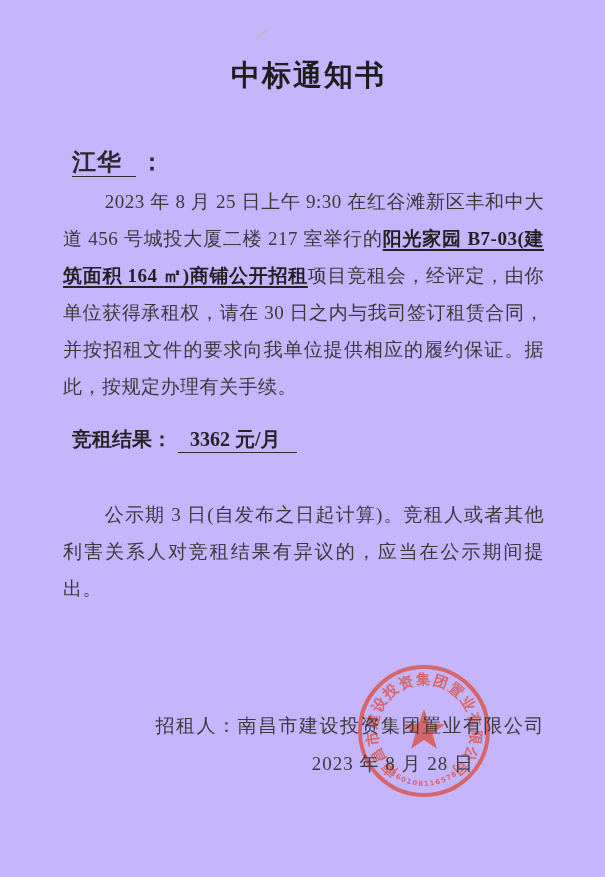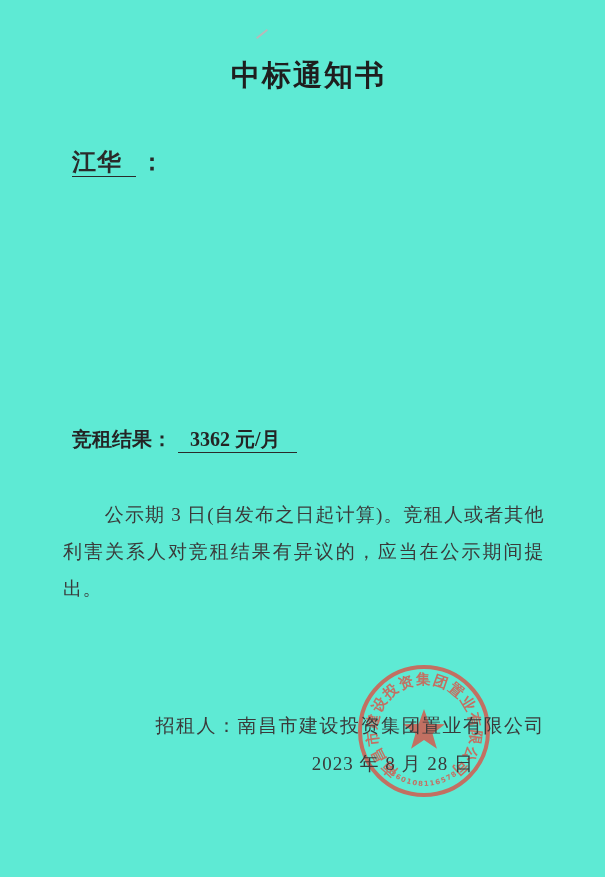--- a/index.html
+++ b/index.html
@@ -3,21 +3,21 @@
 <meta charset="utf-8">
 <style>
   * { margin: 0; padding: 0; box-sizing: border-box; }
   html, body { background: #ffffff; }
   body {
     font-family: "Liberation Serif", "DejaVu Serif", serif;
     width: 605px; height: 877px; position: relative; overflow: hidden;
     color: #3a3a3a;
   }
   .page {
-    position: absolute; inset: 0; background: #5eead4;
+    position: absolute; inset: 0; background: #c4b5fd;
   }
   .scan-artifact {
     position: absolute; left: 255px; top: 33px; width: 14px; height: 2px;
     background: #b9b9b9; transform: rotate(-38deg); border-radius: 1px;
   }
   .doc-title {
     position: absolute; top: 57px; left: 0; width: 605px;
     text-align: center; transform: translateX(6px);
     font-size: 29px; line-height: 36px; font-weight: 700; color: #1e1e1e;
     letter-spacing: 2px;
@@ -86,20 +86,23 @@
 <div class="page">
 
   <div class="scan-artifact"></div>
 
   <h1 class="doc-title">中标通知书</h1>
 
   <div class="salutation">
     <span class="name">江华</span><span class="colon">：</span>
   </div>
 
+  <p class="body-para">
+    <span>2023 年 8 月 25 日上午 9:30 在红谷滩新区丰和中大道 456 号城投大厦二楼 217 室举行的</span><span class="hl">阳光家园 B7-03(建筑面积 164 ㎡)商铺公开招租</span><span>项目竞租会，经评定，由你单位获得承租权，请在 30 日之内与我司签订租赁合同，并按招租文件的要求向我单位提供相应的履约保证。据此，按规定办理有关手续。</span>
+  </p>
 
   <div class="result-line">
     <span class="label">竞租结果：</span><span class="value">3362 元/月</span>
   </div>
 
   <p class="notice-para">公示期 3 日(自发布之日起计算)。竞租人或者其他利害关系人对竞租结果有异议的，应当在公示期间提出。</p>
 
 
 
   <div class="stamp">

